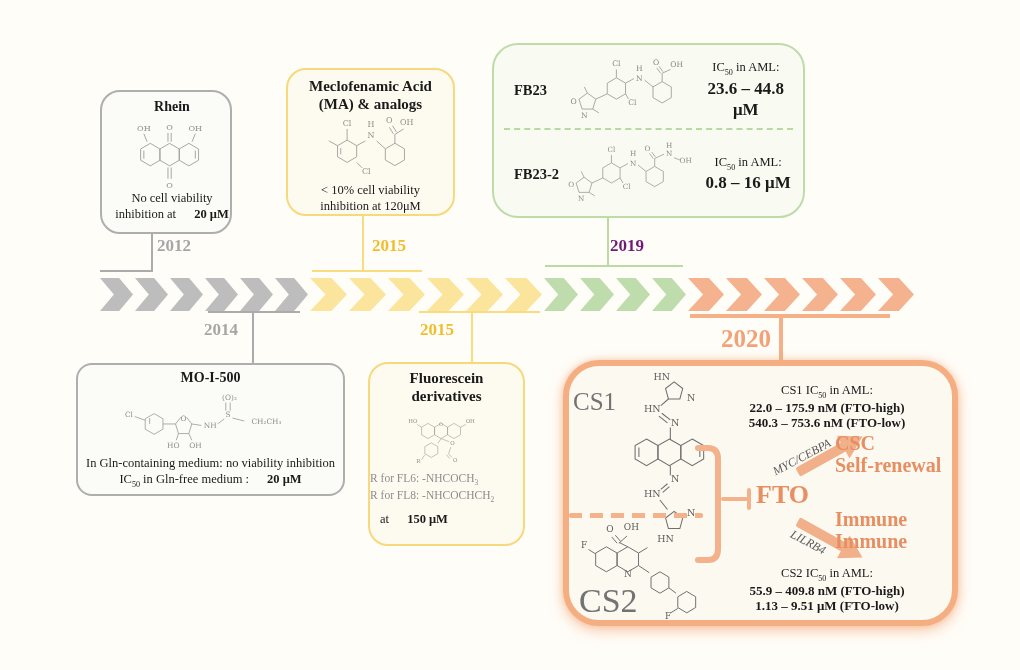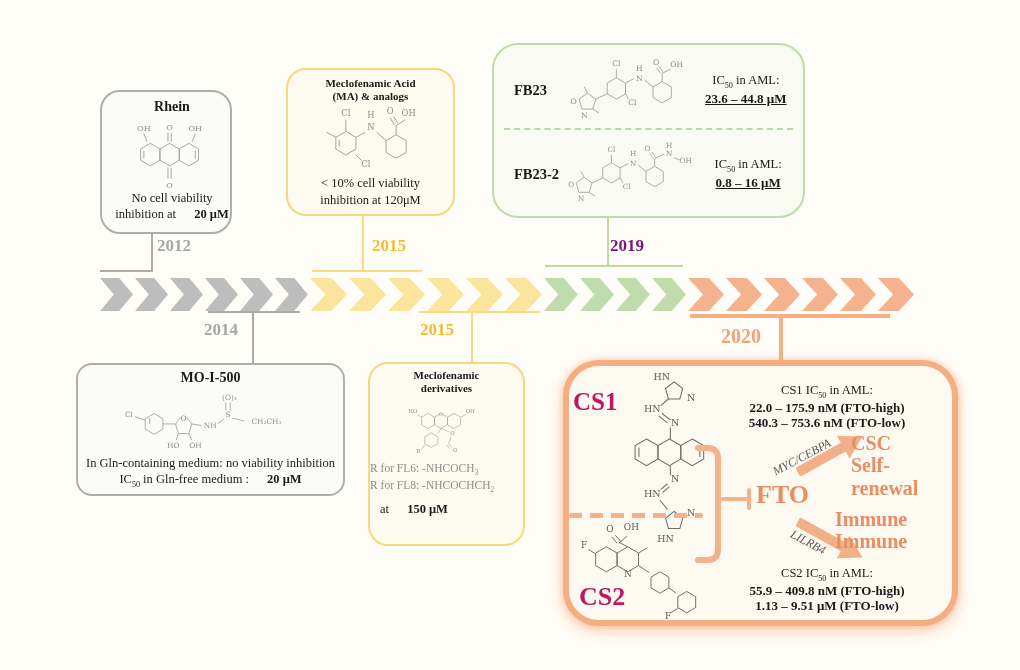--- a/index.html
+++ b/index.html
@@ -4,21 +4,21 @@
 <style>
   html,body{margin:0;padding:0;background:#ffffff;}
   .page{position:relative;width:1020px;height:670px;background:#fffdf8;overflow:hidden;
         font-family:"Liberation Serif","DejaVu Serif",serif;color:#1a1a1a;}
   .cardbox{position:absolute;box-sizing:border-box;display:flex;flex-direction:column;
            align-items:center;}
   .gray{border:2px solid #aeaeae;background:#fbfbf8;border-radius:20px;}
   .yellow{border:2px solid #f6d97c;background:#fdfaf0;border-radius:20px;}
   .green{border:2px solid #bedcaa;background:#f9faf2;border-radius:26px;}
   .btitle{font-weight:bold;font-size:14px;line-height:1.2;text-align:center;margin-top:7px;}
-  .btitle.sm{font-size:11px;}
+  .btitle.sm{font-size:15px;}
   .caption{font-size:12.5px;line-height:1.3;text-align:center;}
   .caption.left{text-align:left;align-self:flex-start;}
   .graytext{color:#8d8d8d;}
   
   .struct line,.struct polygon,.struct path{stroke:#9b9b9b;fill:none;stroke-width:1.1;}
   .struct text{fill:#8d8d8d;font-size:10px;font-family:"DejaVu Serif",serif;text-anchor:middle;stroke:none;}
   .struct.dark line,.struct.dark polygon,.struct.dark path{stroke:#6e6e6e;}
   .struct.dark text{fill:#5c5c5c;}
   
   .chevrons{position:absolute;left:100px;top:278px;display:flex;}
@@ -26,33 +26,33 @@
         clip-path:polygon(0% 0%,58% 0%,100% 50%,58% 100%,0% 100%,42% 50%);}
   .vline,.hbar{position:absolute;}
   .vline{width:2px;}
   .hbar{height:2px;}
   .year{position:absolute;font-weight:bold;font-size:17px;line-height:1;}
   
   .csbox{position:absolute;left:563px;top:360px;width:395px;height:266px;box-sizing:border-box;
          border:6px solid #f5ae82;border-radius:36px;background:#fcf9f1;
          box-shadow:0 5px 14px rgba(242,167,118,.55),0 0 6px rgba(242,167,118,.5);}
   .csbox>*{position:absolute;}
-  .cslabel{font-weight:bold;font-size:25px;color:#be185d;}
+  .cslabel{font-weight:normal;font-size:25px;color:#737373;}
   .icblock{width:240px;text-align:center;line-height:1.18;font-size:12.5px;}
   .icblock .v{font-weight:bold;font-size:13px;}
   .orange-big{font-weight:bold;color:#e78e62;font-size:20px;line-height:1.12;}
   .fto{font-weight:bold;color:#e78e62;font-size:26px;}
   .gene{font-style:italic;font-size:12px;color:#5a5a5a;text-align:center;width:96px;}
   .dashline{height:5px;border-radius:2px;
             background:repeating-linear-gradient(90deg,#f3b18c 0 13px,transparent 13px 21px);}
   .tbar{background:#f3b18c;border-radius:2px;}
   .fbrow{position:absolute;left:0;width:100%;height:78px;display:flex;align-items:center;}
   .fbrow .lbl{margin-left:20px;width:56px;font-weight:bold;font-size:14.5px;}
   .fbrow .ic{width:112px;text-align:center;font-size:12.5px;line-height:1.25;margin-right:8px;}
-  .fbrow .ic .v{font-weight:bold;font-size:13px;text-decoration:underline;}
+  .fbrow .ic .v{font-weight:bold;font-size:17px;}
   .fbdash{position:absolute;left:10px;right:10px;top:83px;border-top:2px dashed #b7d9a2;}
   sub{font-size:.65em;}
   b{font-weight:bold;margin-left:15px;}
 </style>
 </head>
 <body>
 
 <div class="page">
 
   <div class="cardbox gray" style="left:100px;top:90px;width:132px;height:144px;padding-left:12px;">
@@ -209,21 +209,21 @@
       <line x1="42" y1="42" x2="42" y2="50"></line>
     </svg>
     <div class="caption">
       <div>In Gln-containing medium: no viability inhibition</div>
       <div><span>IC</span><sub>50</sub><span> in Gln-free medium : </span><b>20 μM</b></div>
     </div>
   </div>
 
   <div class="cardbox yellow" style="left:368px;top:362px;width:157px;height:184px;">
     <div class="btitle sm" style="margin-top:5px;">
-      <div>Meclofenamic</div>
+      <div>Fluorescein</div>
       <div>derivatives</div>
     </div>
     <svg class="struct" width="124" height="66" viewBox="0 0 150 122">
       <text x="12" y="33">HO</text>
       <text x="64" y="38" style="font-size:9px;">O</text>
       <text x="118" y="33">OH</text>
       <text x="85" y="74">O</text>
       <text x="90" y="105">O</text>
       <text x="22" y="107">R</text>
       <polygon points="40,34 52,41 52,55 40,62 28,55 28,41"></polygon>
@@ -288,21 +288,21 @@
   <div class="hbar" style="left:419px;top:311px;width:121px;background:#f7dc80;"></div>
   <div class="vline" style="left:471px;top:311px;height:51px;background:#f7dc80;"></div>
   <div class="year" style="left:420px;top:321px;color:#f0bd2d;">2015</div>
 
   <div class="vline" style="left:607px;top:218px;height:49px;background:#bcdaa4;"></div>
   <div class="hbar" style="left:545px;top:265px;width:138px;background:#bcdaa4;"></div>
   <div class="year" style="left:610px;top:237px;color:#701a75;">2019</div>
 
   <div class="hbar" style="left:690px;top:314px;width:200px;height:4px;background:#f5b087;"></div>
   <div class="vline" style="left:779px;top:314px;height:46px;width:4px;background:#f5b087;"></div>
-  <div class="year" style="left:721px;top:326px;color:#f2a276;font-size:20px;">2020</div>
+  <div class="year" style="left:721px;top:326px;color:#f2a276;font-size:25px;">2020</div>
 
   <div class="csbox">
     <div class="cslabel" style="left:4px;top:22px;">CS1</div>
 
     <svg class="struct dark" style="left:48px;top:2px;" width="100" height="182" viewBox="0 0 105 186">
       <text x="47" y="10">HN</text>
       <text x="78" y="32">N</text>
       <text x="37" y="44">HN</text>
       <text x="61" y="58">N</text>
       <text x="61" y="117">N</text>
@@ -342,21 +342,21 @@
     <div class="tbar" style="left:178px;top:122px;width:4px;height:22px;"></div>
     <div class="fto" style="left:187px;top:114px;">FTO</div>
 
     <svg style="left:220px;top:60px;" width="84" height="56" viewBox="0 0 84 56">
       <g transform="rotate(-29 42 28)" fill="#f2b08a">
         <rect x="4" y="23" width="54" height="10" rx="2"></rect>
         <polygon points="56,15 56,41 78,28"></polygon>
       </g>
     </svg>
     <div class="gene" style="left:185px;top:84px;transform:rotate(-28deg);">MYC/CEBPA</div>
-    <div class="orange-big" style="left:282px;top:66px;">
+    <div class="orange-big" style="left:266px;top:66px;">
       <div>CSC</div>
       <div>Self-renewal</div>
     </div>
 
     <svg style="left:220px;top:146px;" width="84" height="56" viewBox="0 0 84 56">
       <g transform="rotate(29 42 28)" fill="#f2b08a">
         <rect x="4" y="23" width="54" height="10" rx="2"></rect>
         <polygon points="56,15 56,41 78,28"></polygon>
       </g>
     </svg>
@@ -379,21 +379,21 @@
       <polygon points="32,30 44,37 44,51 32,58 20,51 20,37"></polygon>
       <polygon points="56,30 68,37 68,51 56,58 44,51 44,37"></polygon>
       <line x1="12" y1="33" x2="20" y2="38"></line>
       <line x1="68" y1="37" x2="78" y2="31"></line>
       <line x1="68" y1="51" x2="80" y2="59"></line>
       <polygon points="92,58 102,64 102,76 92,82 82,76 82,64"></polygon>
       <line x1="102" y1="76" x2="110" y2="82"></line>
       <polygon points="122,80 132,86 132,98 122,104 112,98 112,86"></polygon>
       <line x1="104" y1="104" x2="112" y2="99"></line>
     </svg>
-    <div class="cslabel" style="left:10px;top:216px;font-size:26px;">CS2</div>
+    <div class="cslabel" style="left:10px;top:216px;font-size:34px;">CS2</div>
 
     <div class="icblock" style="left:138px;top:200px;">
       <div><span>CS2 IC</span><sub>50</sub><span> in AML:</span></div>
       <div class="v">55.9 – 409.8 nM (FTO-high)</div>
       <div class="v">1.13 – 9.51 μM (FTO-low)</div>
     </div>
   </div>
 
 </div>
 

